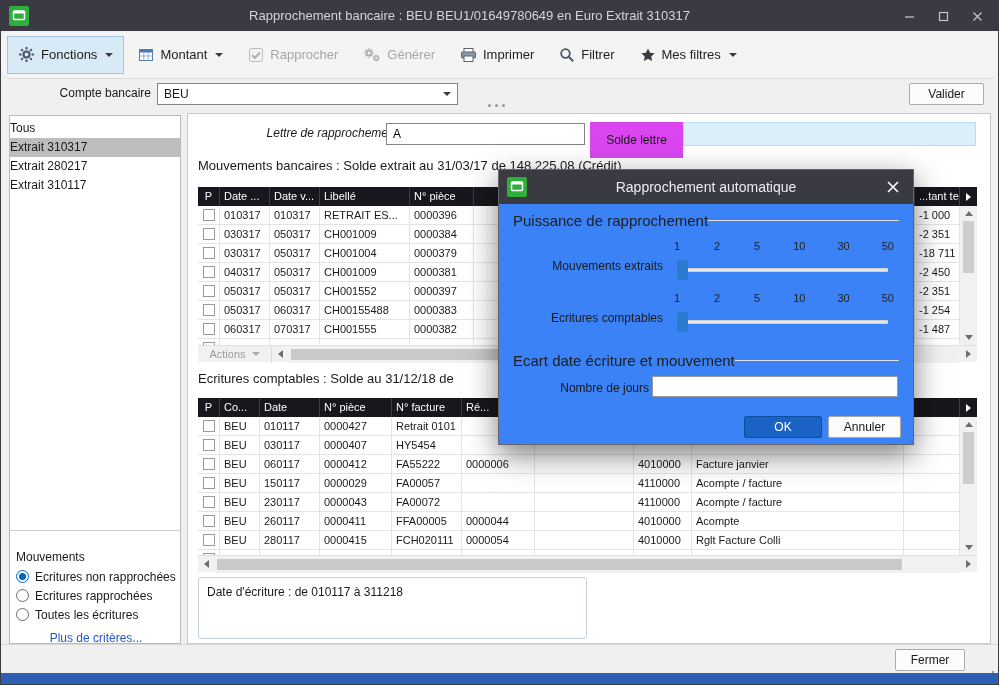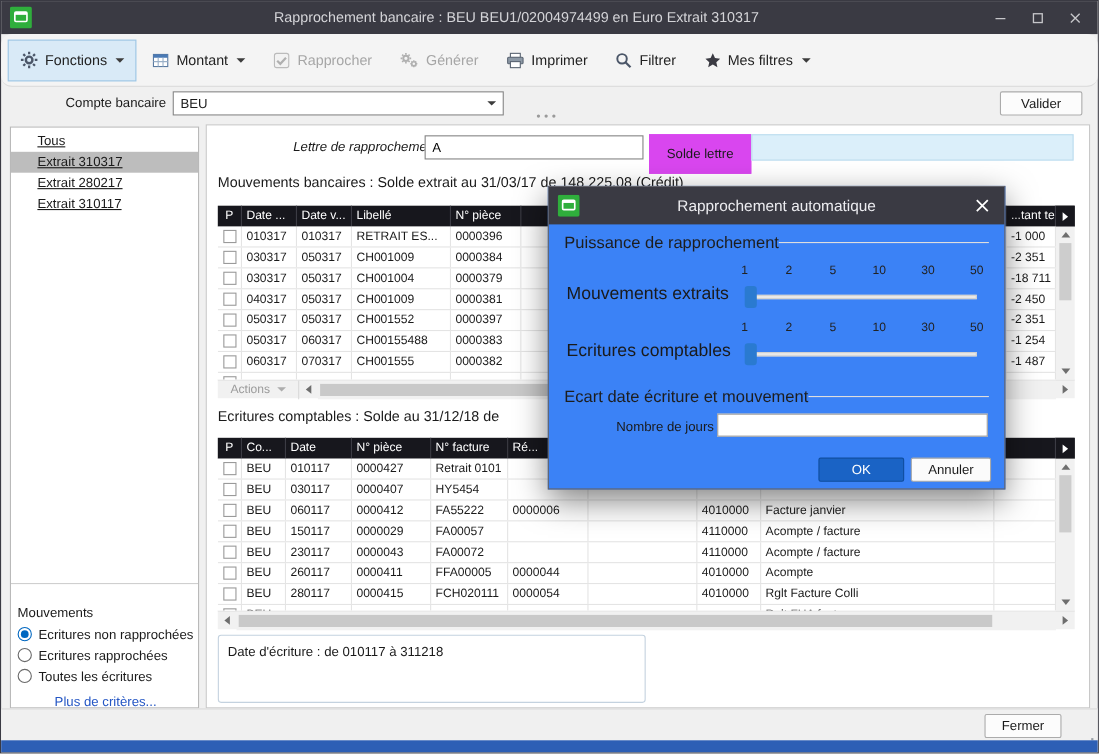--- a/index.html
+++ b/index.html
@@ -36,21 +36,21 @@
          font-size: 12px; color: #1a1a1a; display: flex; align-items: center; justify-content: center;
          font-family: "Liberation Sans", sans-serif; }
   .valider { position: absolute; right: 14px; top: 4px; width: 75px; }
   .splitter-dots { position: absolute; left: 487px; top: 103px; display: flex; gap: 4px; }
   .splitter-dots i { width: 3px; height: 3px; background: #9a9a9a; border-radius: 50%; }
 
   
   .sidebar { position: absolute; left: 8px; top: 114px; width: 172px; bottom: 40px; background: #fff;
              border: 1px solid #b9b9b9; display: flex; flex-direction: column; }
   .sb-list { flex: 1; overflow: hidden; padding-top: 3px; }
-  .sb-item { height: 19px; line-height: 19px; padding-left: 24px; white-space: nowrap; text-decoration: underline; }
+  .sb-item { height: 19px; line-height: 19px; padding-left: 0; white-space: nowrap; }
   .sb-item.selected { background: #bdbdbd; }
   .sb-bottom { border-top: 1px solid #cfcfcf; height: 113px; padding: 4px 4px 0 6px; }
   .sb-title { height: 20px; line-height: 20px; margin-top: 12px; }
   .radio-row { display: flex; align-items: center; gap: 6px; height: 19px; }
   .radio { width: 13px; height: 13px; border: 1px solid #6a6a6a; border-radius: 50%;
            background: #fff; position: relative; flex: 0 0 auto; }
   .radio.checked { border-color: #0067c0; }
   .radio.checked::after { content: ""; position: absolute; inset: 2px; background: #0067c0; border-radius: 50%; }
   .more-link { margin-top: 7px; text-align: center; color: #2456c4; }
 
@@ -134,21 +134,21 @@
                display: flex; align-items: center; justify-content: center; }
   .dlg-body { position: relative; height: 240px; }
   .group-title { position: absolute; left: 14px; right: 14px; display: flex; align-items: center; gap: 0;
                  font-size: 15px; color: #1d1d1d; white-space: nowrap; }
   .group-title .gline { flex: 1; height: 1px; background: #dedede; }
   .g1t { top: 8px; } .g2t { top: 148px; }
   .ticks { position: absolute; left: 174px; width: 221px; display: flex; justify-content: space-between;
            font-size: 11px; color: #222; }
   .ticks span { min-width: 8px; text-align: center; }
   .tk1 { top: 36px; } .tk2 { top: 88px; }
-  .sl-label { position: absolute; left: 16px; width: 164px; font-size: 16px; }
+  .sl-label { position: absolute; left: 0; width: 164px; text-align: right; font-size: 12px; }
   .sl1 { top: 55px; } .sl2 { top: 107px; }
   .track { position: absolute; left: 179px; width: 210px; height: 4px; background: #e8e8e8;
            border: 1px solid #d0d0d0; }
   .trk1 { top: 64px; } .trk2 { top: 116px; }
   .handle { position: absolute; left: -2px; top: -9px; width: 11px; height: 20px; background: #2a7ad0;
             border-radius: 3px; }
   .days-label { position: absolute; left: 0; top: 177px; width: 150px; text-align: right; font-size: 12px; }
   .days-input { position: absolute; left: 153px; top: 172px; width: 246px; height: 21px;
                 border: 1px solid #999; padding-left: 5px; font-size: 12px;
                 font-family: "Liberation Sans", sans-serif; }
@@ -163,21 +163,21 @@
 <body>
 
 <div class="window">
 
   <div class="titlebar">
     <svg class="app-icon" viewBox="0 0 20 20">
         <rect width="20" height="20" rx="2" fill="#2fae3c"></rect>
         <rect x="4.5" y="5" width="11" height="8.5" rx="1" fill="none" stroke="#fff" stroke-width="1.5"></rect>
         <rect x="4.5" y="5" width="11" height="2.5" fill="#fff"></rect>
       </svg>
-    <div class="title">Rapprochement bancaire : BEU BEU1/02004974499 en Euro Extrait 310317</div>
+    <div class="title">Rapprochement bancaire : BEU BEU1/01649780649 en Euro Extrait 310317</div>
     <div class="win-controls">
       <div class="win-btn">
           <svg width="11" height="11" viewBox="0 0 11 11">
             <path d="M1 6h9" stroke="#c6c6ca" stroke-width="1.2"></path>
           </svg>
         </div>
       <div class="win-btn">
           <svg width="11" height="11" viewBox="0 0 11 11">
             <rect x="1.5" y="1.5" width="8" height="8" fill="none" stroke="#c6c6ca" stroke-width="1.2"></rect>
           </svg>

